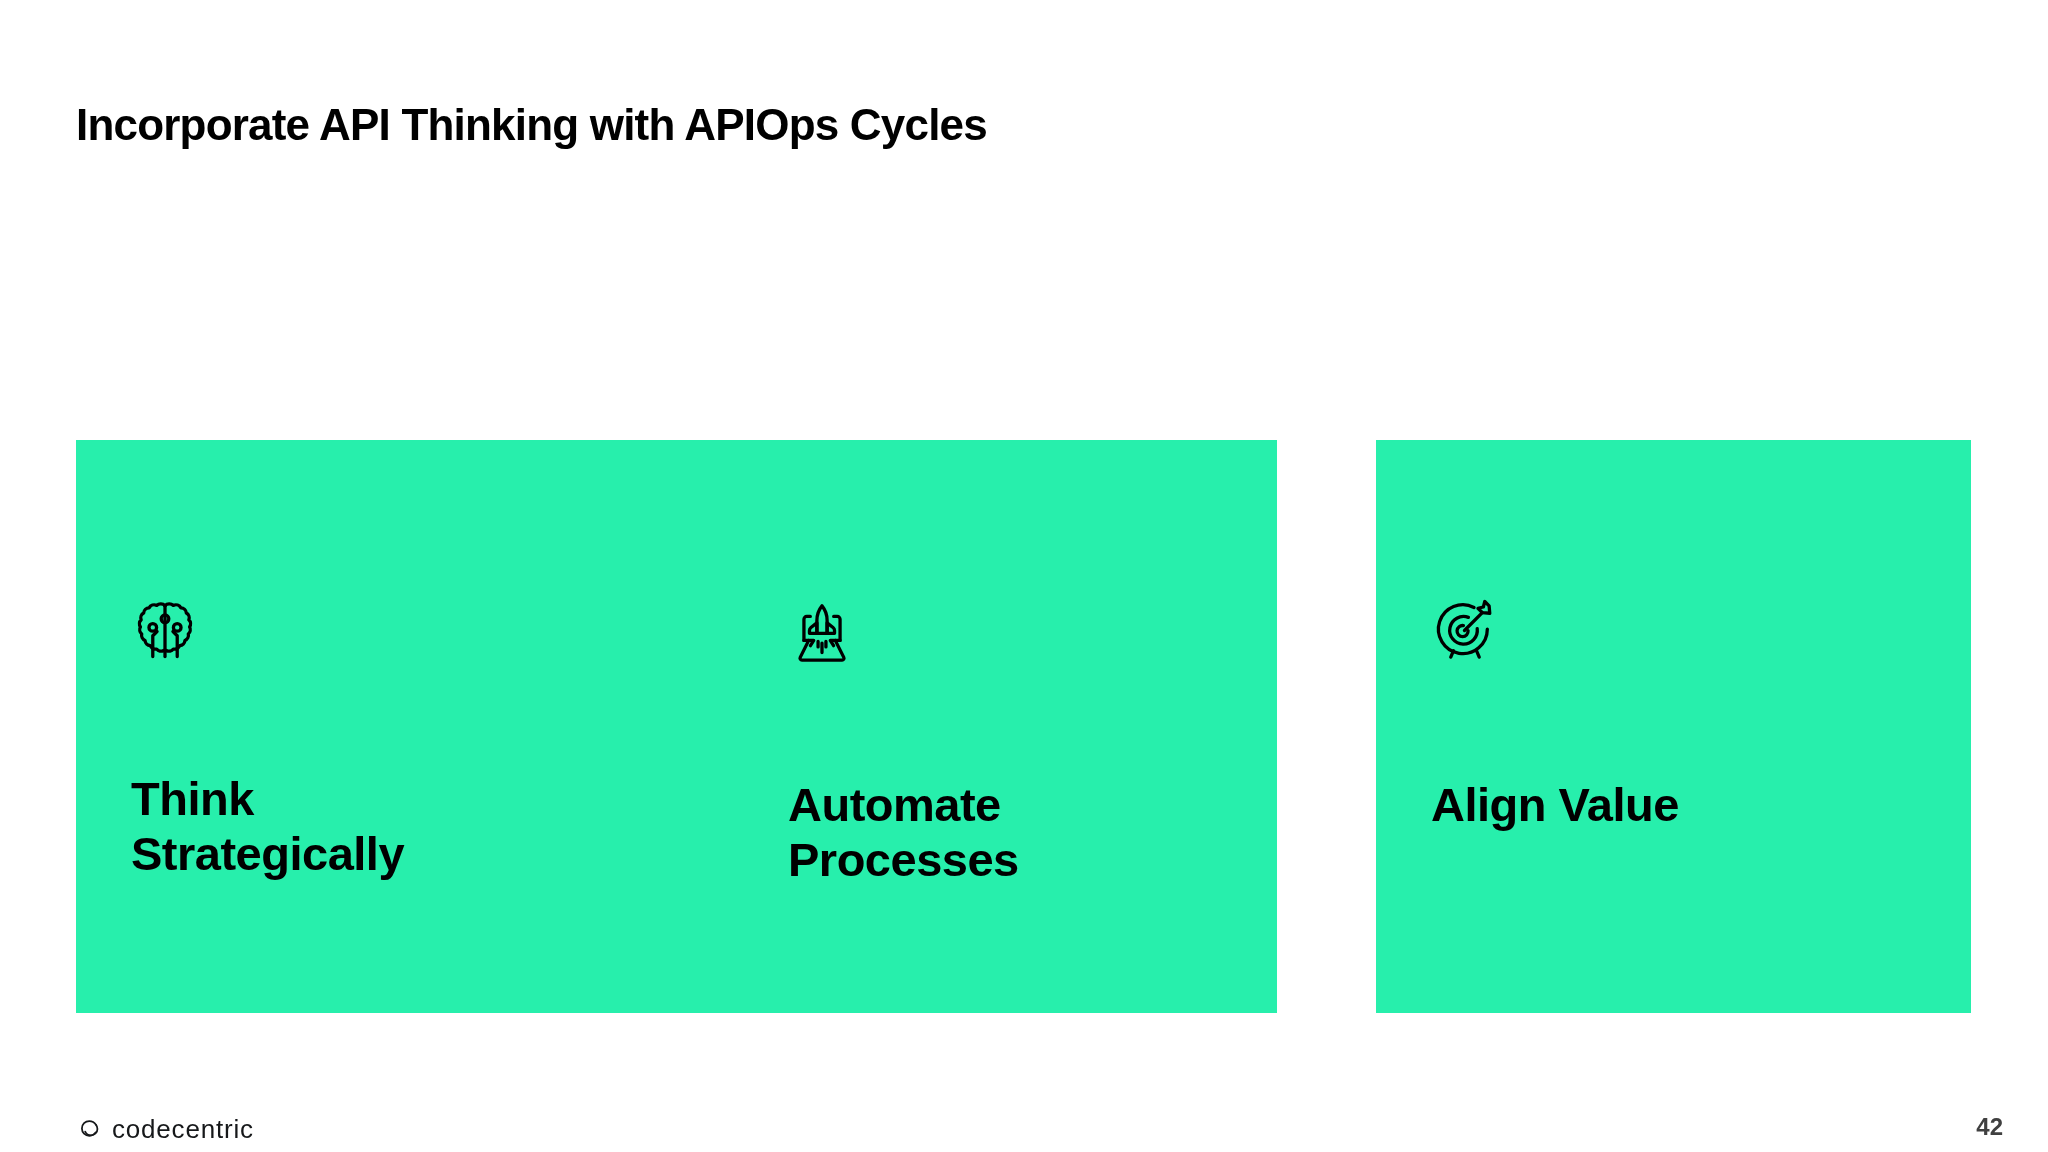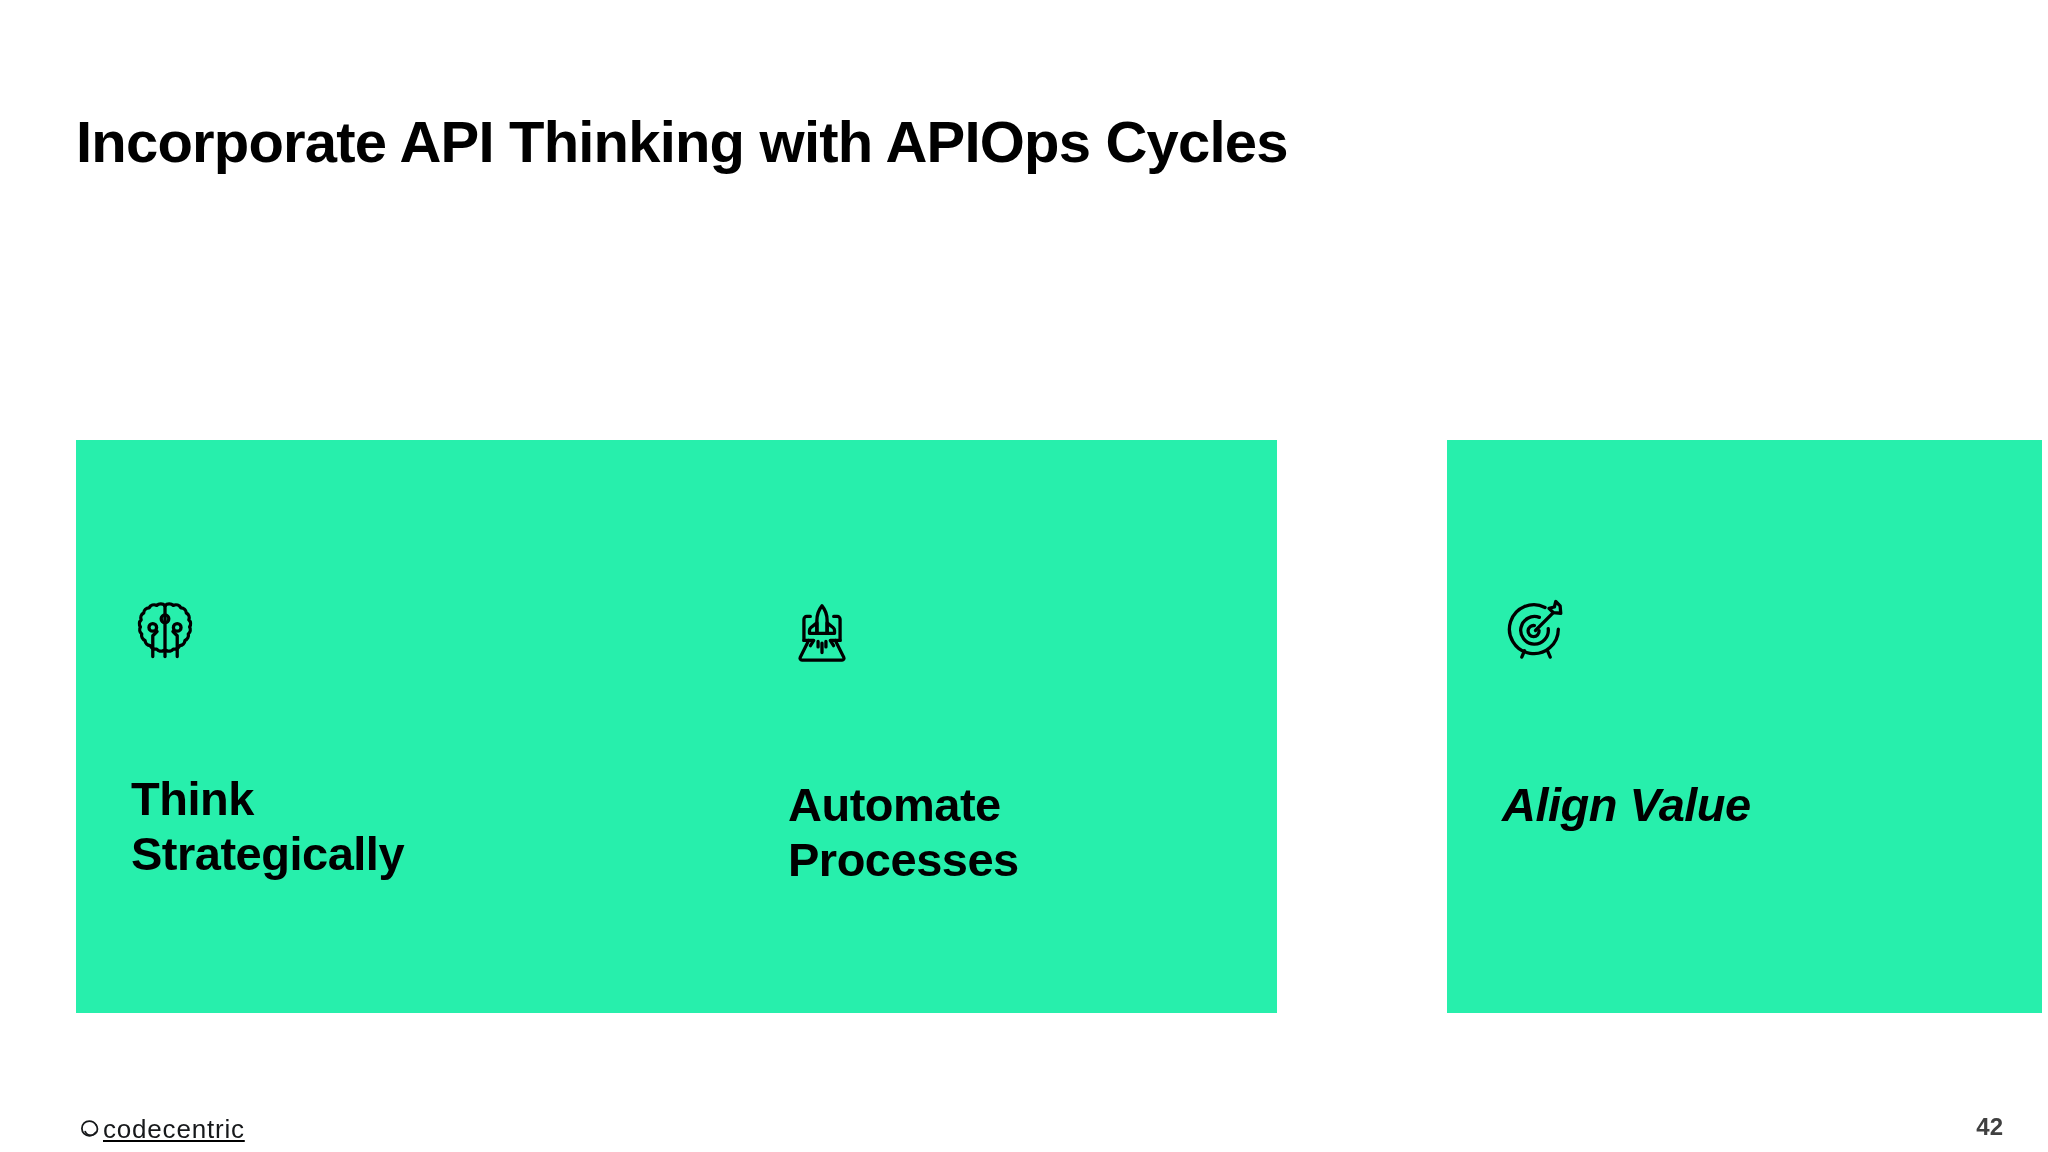--- a/index.html
+++ b/index.html
@@ -21,21 +21,21 @@
     position: absolute;
     inset: 0;
     background: #ffffff;
   }
 
   
   .slide-title {
     position: absolute;
     left: 76px;
     top: 72px;
-    font-size: 58px;
+    font-size: 44px;
     line-height: 1.08;
     font-weight: 700;
     letter-spacing: -0.8px;
     color: #000000;
     white-space: nowrap;
   }
 
   
   .cards {
     position: absolute;
@@ -47,21 +47,21 @@
 
   .card {
     position: absolute;
     top: 0;
     height: 573px;
     background: #27efac;
     box-sizing: border-box;
   }
   .card-1 { left: 0px;    width: 676px; }
   .card-2 { left: 657px;  width: 544px; padding-left: 11px; }
-  .card-3 { left: 1371px; width: 595px; font-style: italic; }
+  .card-3 { left: 1300px; width: 595px; }
 
   .card-inner {
     position: absolute;
     left: 55px;
     right: 30px;
     top: 0;
     bottom: 0;
   }
 
   .card-icon {
@@ -95,22 +95,22 @@
   .card-2 .card-heading { top: 338px; }
   .card-3 .card-heading { top: 338px; }
 
   
   .footer-logo {
     position: absolute;
     left: 76px;
     top: 1113px;
     display: flex;
     align-items: center;
+    gap: 9px;
     height: 32px;
-    text-decoration: underline;
   }
   .footer-logo svg {
     display: block;
     width: 27px;
     height: 27px;
   }
   .footer-logo-text {
     font-size: 26px;
     font-weight: 400;
     letter-spacing: 0.8px;

